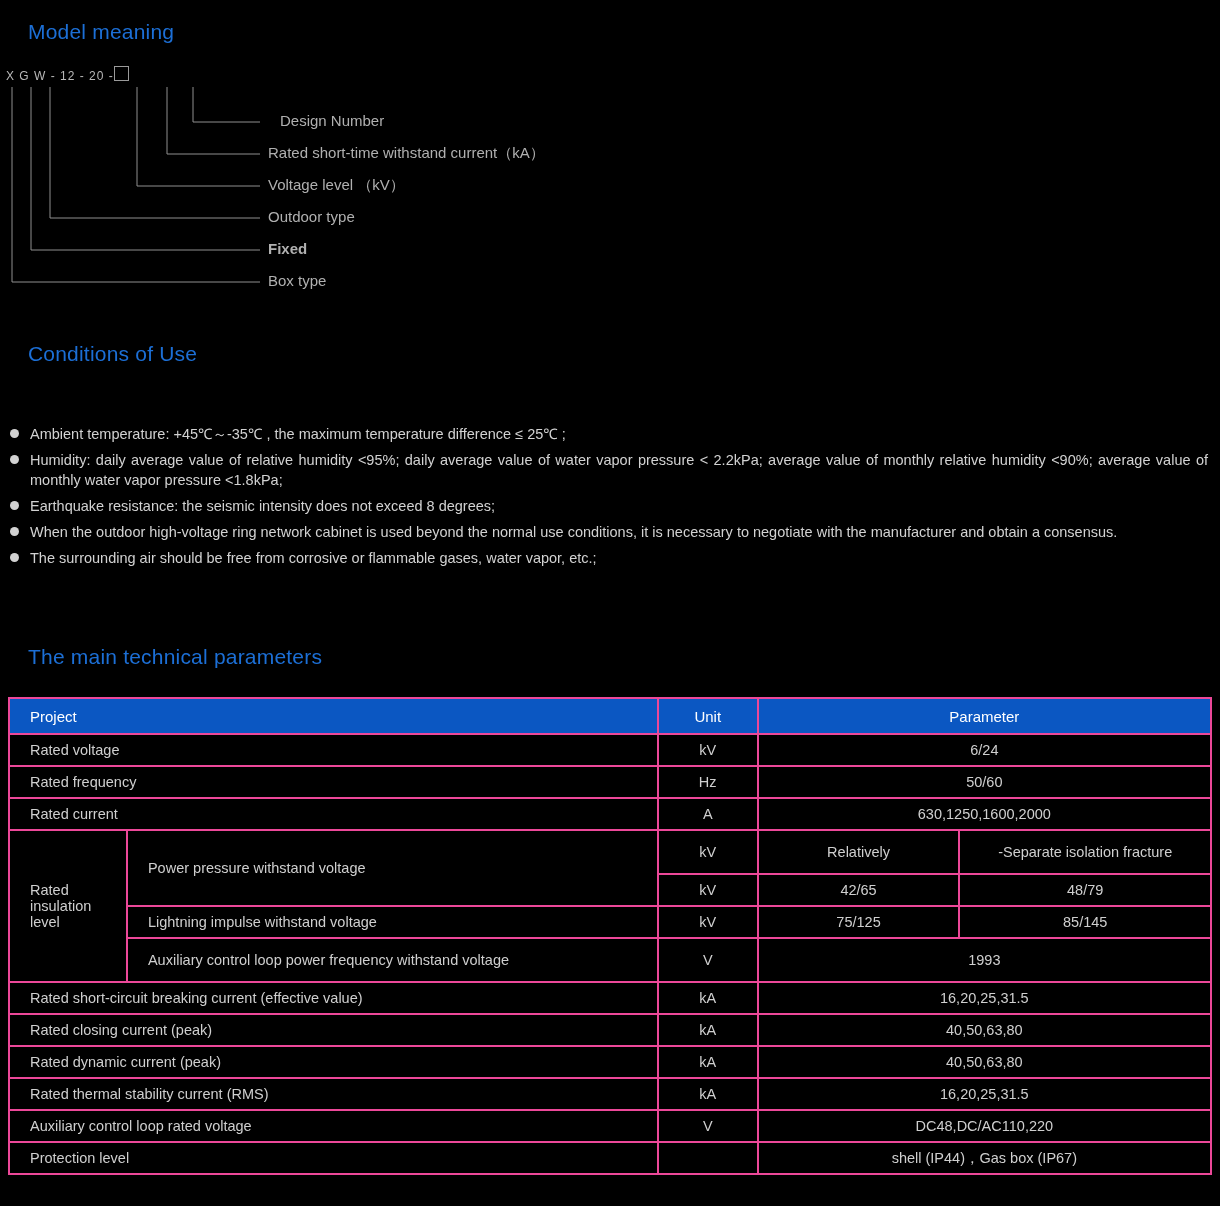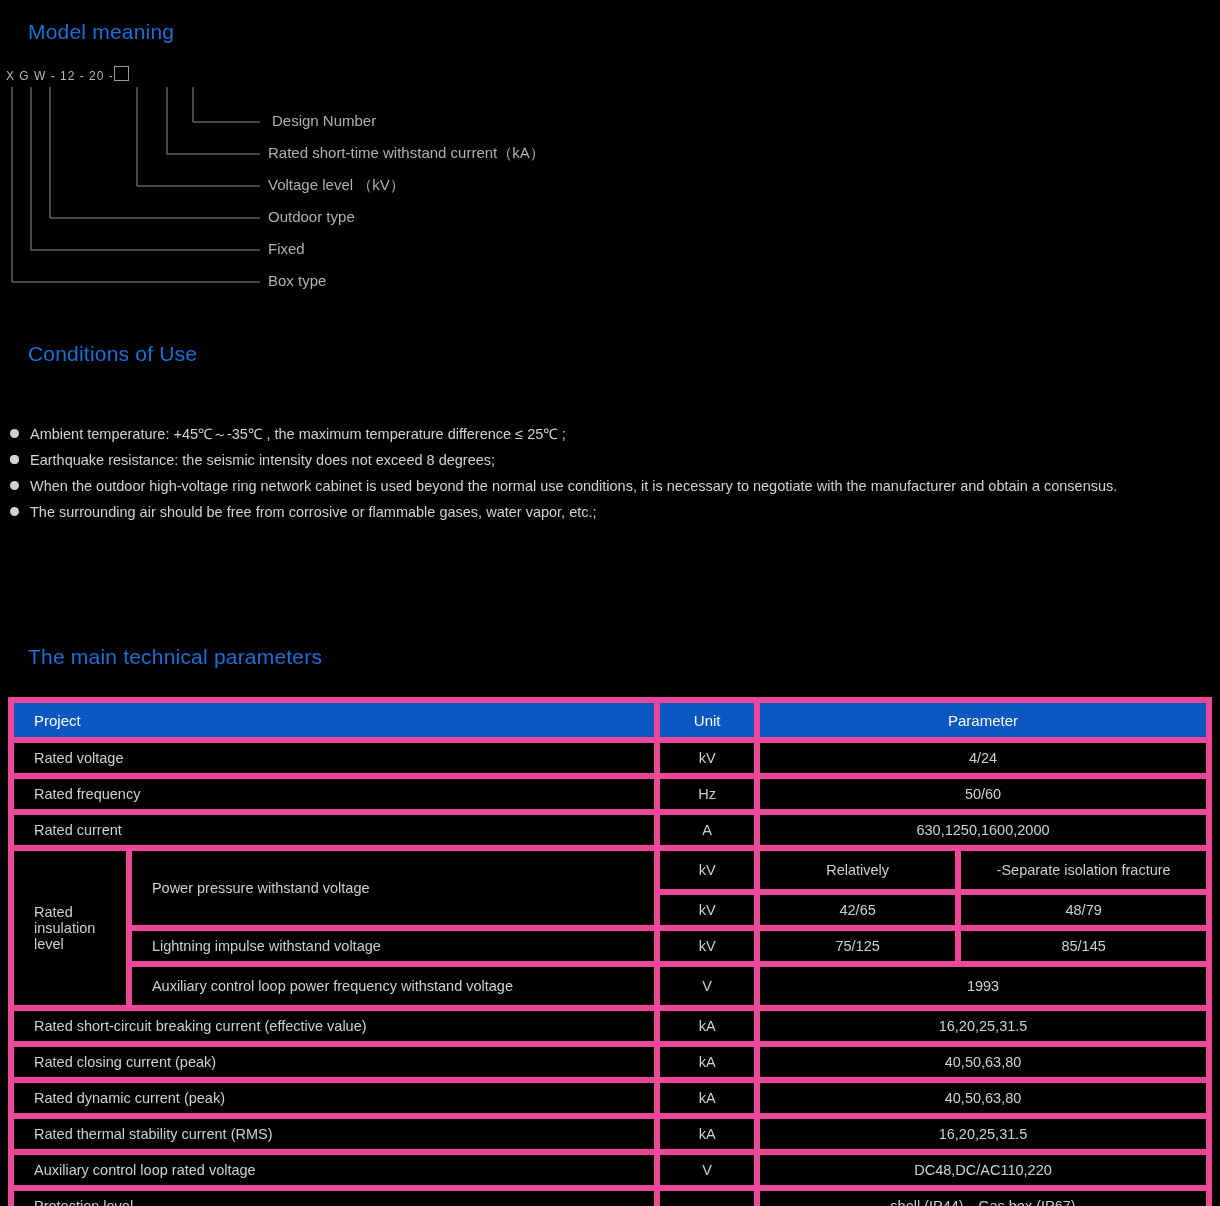--- a/index.html
+++ b/index.html
@@ -111,21 +111,21 @@
   table.params {
     position: absolute;
     left: 8px;
     top: 697px;
     width: 1204px;
     border-collapse: collapse;
     font-size: 14.5px;
     color: #cfcfcf;
   }
   table.params td, table.params th {
-    border: 6px solid #ec4899;
+    border: 2px solid #ec4899;
     padding: 4px 20px;
     font-weight: normal;
     height: 22px;
   }
   table.params thead th {
     background: #0b57c2;
     color: #ffffff;
     font-size: 15px;
     height: 26px;
   }
@@ -153,36 +153,37 @@
 
     <path d="M137,27 L137,126 L260,126" stroke="#8f8f8f" stroke-width="1" fill="none"></path>
 
     <path d="M50,27 L50,158 L260,158" stroke="#8f8f8f" stroke-width="1" fill="none"></path>
 
     <path d="M31,27 L31,190 L260,190" stroke="#8f8f8f" stroke-width="1" fill="none"></path>
 
     <path d="M12,27 L12,222 L260,222" stroke="#8f8f8f" stroke-width="1" fill="none"></path>
   </svg>
 
-  <div class="leg-label" style="left:272px; top:112px;">Design Number</div>
+  <div class="leg-label" style="left:280px; top:112px;">Design Number</div>
   <div class="leg-label" style="left:268px; top:144px;">Rated short-time withstand current（kA）</div>
   <div class="leg-label" style="left:268px; top:176px;">Voltage level （kV）</div>
   <div class="leg-label" style="left:268px; top:208px;">Outdoor type</div>
-  <div class="leg-label" style="left:268px; top:240px;">Fixed</div>
+  <div class="leg-label" style="left:268px; top:240px;font-weight:bold;">Fixed</div>
   <div class="leg-label" style="left:268px; top:272px;">Box type</div>
 
   <div class="section-title" id="conditions-title">Conditions of Use</div>
 
   <div class="cond-list">
     <div class="cond-item">
       <span class="bullet"></span>
       <span>Ambient temperature: +45℃～-35℃ , the maximum temperature difference ≤ 25℃ ;</span>
     </div>
     <div class="cond-item justify-full">
       <span class="bullet"></span>
+      <span>Humidity: daily average value of relative humidity &lt;95%; daily average value of water vapor pressure &lt; 2.2kPa; average value of monthly relative humidity &lt;90%; average value of monthly water vapor pressure &lt;1.8kPa;</span>
     </div>
     <div class="cond-item">
       <span class="bullet"></span>
       <span>Earthquake resistance: the seismic intensity does not exceed 8 degrees;</span>
     </div>
     <div class="cond-item justify-full">
       <span class="bullet"></span>
       <span>When the outdoor high-voltage ring network cabinet is used beyond the normal use conditions, it is necessary to negotiate with the manufacturer and obtain a consensus.</span>
     </div>
     <div class="cond-item">
@@ -205,21 +206,21 @@
       <tr>
         <th colspan="2" class="cell-left">Project</th>
         <th class="cell-center">Unit</th>
         <th colspan="2" class="cell-center">Parameter</th>
       </tr>
     </thead>
     <tbody>
       <tr class="row-h">
         <td colspan="2" class="cell-left">Rated voltage</td>
         <td class="cell-center">kV</td>
-        <td colspan="2" class="cell-center">4/24</td>
+        <td colspan="2" class="cell-center">6/24</td>
       </tr>
       <tr class="row-h">
         <td colspan="2" class="cell-left">Rated frequency</td>
         <td class="cell-center">Hz</td>
         <td colspan="2" class="cell-center">50/60</td>
       </tr>
       <tr class="row-h">
         <td colspan="2" class="cell-left">Rated current</td>
         <td class="cell-center">A</td>
         <td colspan="2" class="cell-center">630,1250,1600,2000</td>

